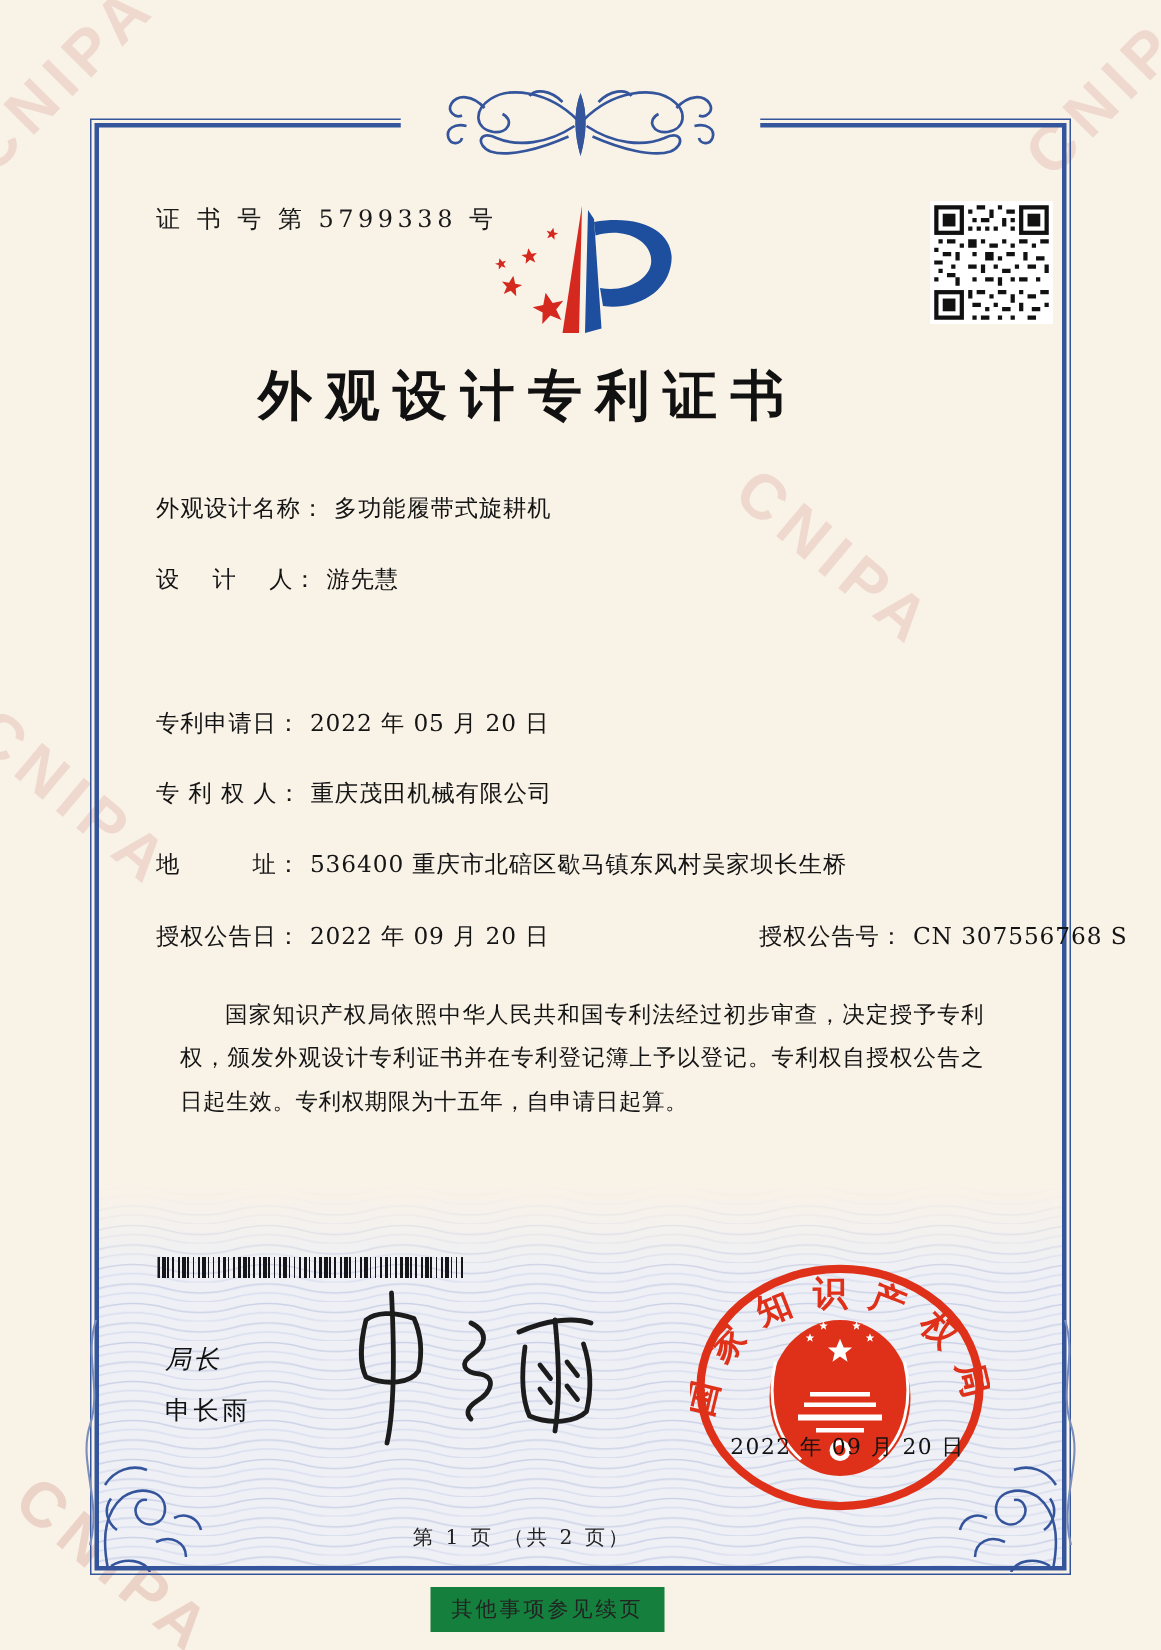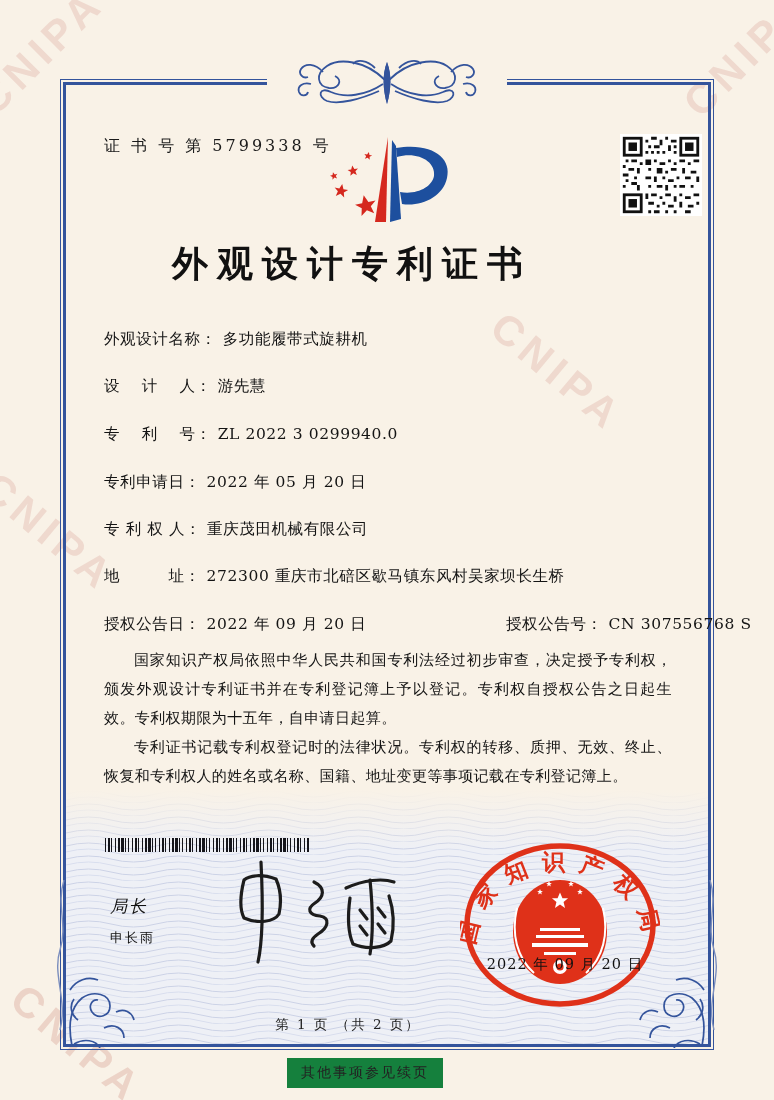--- a/index.html
+++ b/index.html
@@ -32,31 +32,31 @@
   
   .cert-no{position:absolute;left:104px;top:136px;font-size:16px;letter-spacing:3px;color:#1a1a1a;}
   .title{position:absolute;left:60px;top:240px;width:584px;text-align:center;
          font-size:36px;font-weight:600;letter-spacing:9px;color:#111;}
   .field{position:absolute;left:104px;width:580px;font-size:15.5px;color:#141414;
          letter-spacing:0.6px;white-space:nowrap;}
   .fv{margin-left:6px;}
   .field2{position:absolute;left:402px;top:0;white-space:nowrap;text-align:right;}
   .paras{position:absolute;left:104px;top:646px;width:568px;font-size:15px;
          line-height:29px;text-align:justify;color:#141414;letter-spacing:0.4px;}
-  .paras p{margin:0;text-indent:2em;}
+  .paras p{margin:16px;text-indent:2em;}
 
   .barcode{position:absolute;left:105px;top:838px;width:205px;height:14px;
     background:repeating-linear-gradient(90deg,
       #15151a 0 1.5px,transparent 1.5px 3px,
       #15151a 3px 5.5px,transparent 5.5px 6.5px,
       #15151a 6.5px 7.5px,transparent 7.5px 10px,
       #15151a 10px 11px,transparent 11px 13.5px);}
 
   .sig-title{position:absolute;left:110px;top:895px;font-size:17px;letter-spacing:2px;color:#111;font-style:italic;}
-  .sig-name{position:absolute;left:110px;top:929px;font-size:13px;letter-spacing:2px;color:#111;}
+  .sig-name{position:absolute;left:110px;top:929px;font-size:17px;letter-spacing:2px;color:#111;}
 
   .seal-date{position:absolute;left:480px;top:955px;width:170px;text-align:center;
              font-size:14.5px;letter-spacing:1px;color:#111;z-index:6;}
 
   .page-num{position:absolute;left:60px;top:1016px;width:576px;text-align:center;
             font-size:13.5px;letter-spacing:2px;color:#222;z-index:5;}
   .note{position:absolute;left:287px;top:1058px;background:#15803d;
         padding:6px 14px;font-size:14px;letter-spacing:2px;color:#222;}
 
   .abs{position:absolute;}
@@ -164,42 +164,38 @@
   </svg>
 
   <div class="title">外观设计专利证书</div>
 
   <div class="field" style="top:329px">
     <span>外观设计名称：</span><span class="fv">多功能履带式旋耕机</span>
   </div>
   <div class="field" style="top:376px">
     <span>设　 计　 人：</span><span class="fv">游先慧</span>
   </div>
-  <div class="field" style="top:424px">
-    <span>专　 利　 号：</span><span class="fv">ZL 2022 3 0299940.0</span>
-  </div>
   <div class="field" style="top:472px">
     <span>专利申请日：</span><span class="fv">2022 年 05 月 20 日</span>
   </div>
   <div class="field" style="top:519px">
     <span>专 利 权 人：</span><span class="fv">重庆茂田机械有限公司</span>
   </div>
   <div class="field" style="top:566px">
-    <span>地　　　址：</span><span class="fv">272300 重庆市北碚区歇马镇东风村吴家坝长生桥</span>
+    <span>地　　　址：</span><span class="fv">536400 重庆市北碚区歇马镇东风村吴家坝长生桥</span>
   </div>
   <div class="field" style="top:614px">
     <span>授权公告日：</span><span class="fv">2022 年 09 月 20 日</span>
     <span class="field2">
       <span>授权公告号：</span><span class="fv">CN 307556768 S</span>
     </span>
   </div>
 
   <div class="paras">
     <p>国家知识产权局依照中华人民共和国专利法经过初步审查，决定授予专利权，颁发外观设计专利证书并在专利登记簿上予以登记。专利权自授权公告之日起生效。专利权期限为十五年，自申请日起算。</p>
-    <p>专利证书记载专利权登记时的法律状况。专利权的转移、质押、无效、终止、恢复和专利权人的姓名或名称、国籍、地址变更等事项记载在专利登记簿上。</p>
   </div>
 
   <div class="barcode"></div>
 
   <div class="sig-title">局长</div>
   <div class="sig-name">申长雨</div>
 
   <svg class="abs" style="left:222px;top:852px;" width="200" height="120" viewBox="0 0 200 120">
     <g stroke="#1c1c1c" stroke-width="3.2" fill="none" stroke-linecap="round" stroke-linejoin="round">
       <path d="M22 28 C18 44 18 58 22 66 C36 72 52 70 57 62 C60 48 58 36 54 27 C40 22 28 23 22 28 Z"></path>

